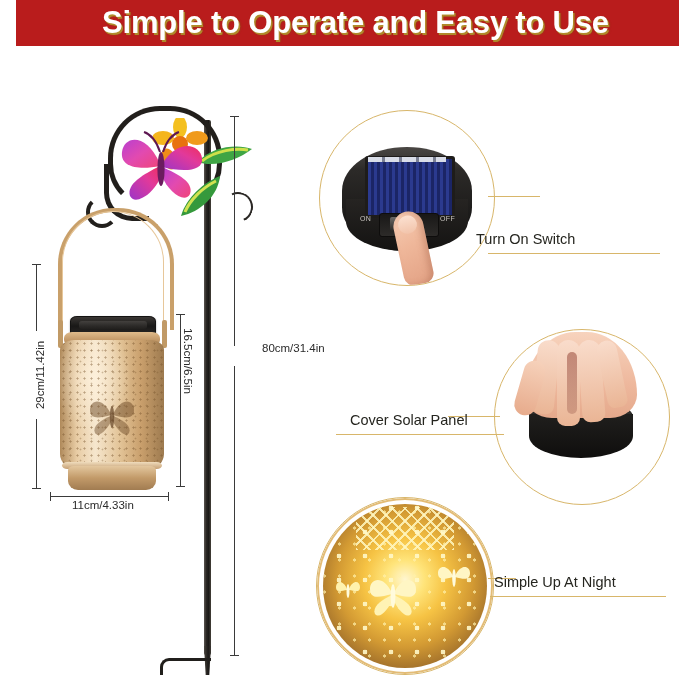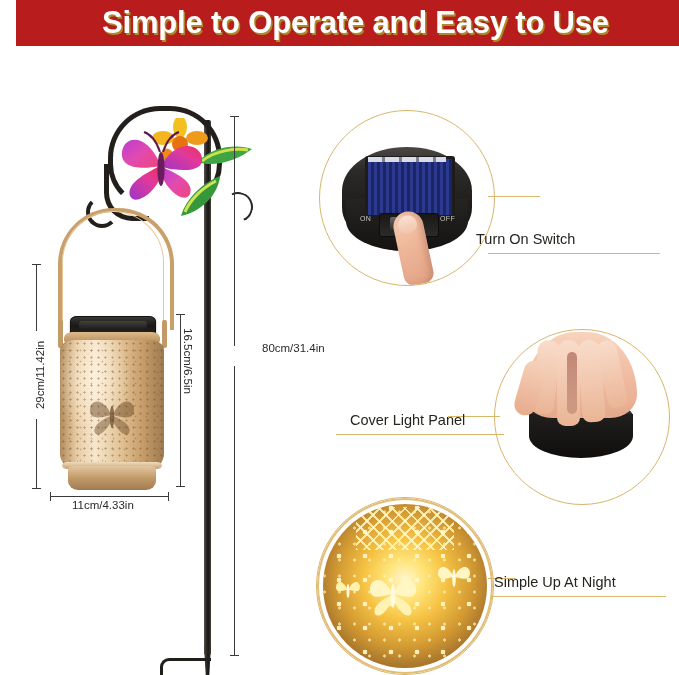--- a/index.html
+++ b/index.html
@@ -529,21 +529,21 @@
     <div class="hand-palm"></div>
     <div class="f1"></div>
     <div class="f2"></div>
     <div class="f3"></div>
     <div class="f4"></div>
     <div class="thumb"></div>
     <div class="gap-shadow"></div>
   </div>
   <div class="callout-line" style="left:448px; top:370px; width:52px;"></div>
   <div class="callout-line" style="left:336px; top:388px; width:168px;"></div>
-  <div class="callout-label" style="left:350px; top:366px;">Cover Light Panel</div>
+  <div class="callout-label" style="left:350px; top:366px;">Cover Solar Panel</div>
 
   <div class="callout-circle" id="circle-night">
     <div class="glow-globe">
       <div class="lattice"></div>
       <div class="floral-dots"></div>
       <svg class="night-butterfly-c" viewBox="0 0 54 48">
         <path d="M26 23 C17 4 4 9 4 19 C4 30 14 27 26 24 Z" fill="#fff6c4"></path>
         <path d="M28 23 C37 4 50 9 50 19 C50 30 40 27 28 24 Z" fill="#fff6c4"></path>
         <path d="M26 25 C15 30 6 37 9 44 C14 50 23 38 27 29 Z" fill="#fff3b4"></path>
         <path d="M28 25 C39 30 48 37 45 44 C40 50 31 38 27 29 Z" fill="#fff3b4"></path>

